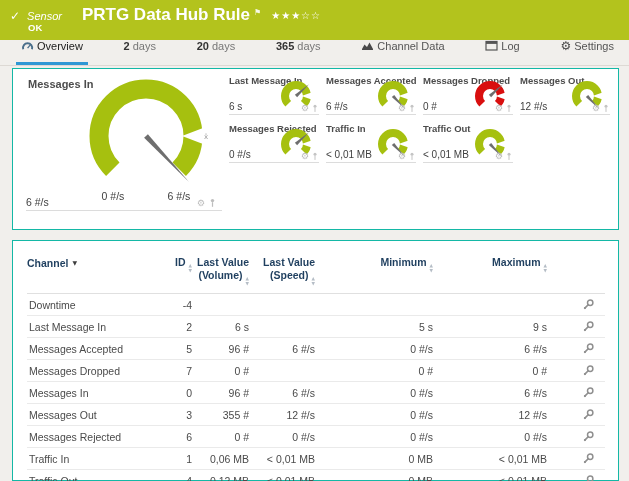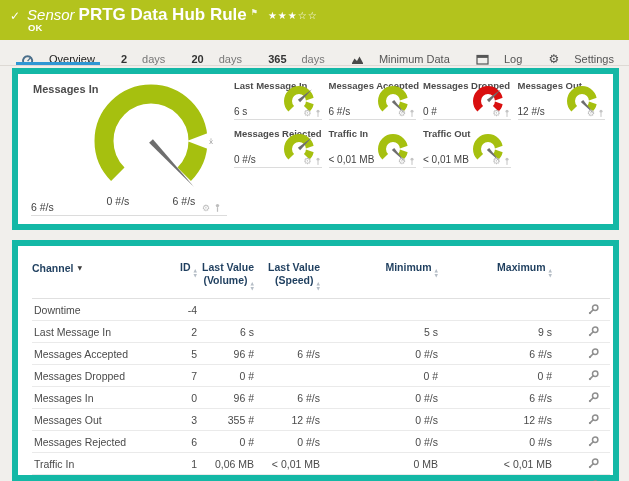--- a/index.html
+++ b/index.html
@@ -4,40 +4,40 @@
 <style>
   html,body{margin:0;padding:0;}
   .page{width:629px;height:481px;position:relative;background:#f1efec;
         font-family:"Liberation Sans",sans-serif;overflow:hidden;}
   .glyph{font-family:"DejaVu Sans",sans-serif;}
 
   
   .banner{height:40px;background:#b3c31d;color:#fff;position:relative;}
   .bline{position:absolute;left:10px;top:5px;display:flex;align-items:baseline;}
   .check{font-size:12px;font-weight:bold;margin-right:7px;}
-  .sensor-label{font-style:italic;font-size:15px;margin-right:4px;}
+  .sensor-label{font-style:italic;font-size:11px;margin-right:20px;}
   .sensor-title{font-weight:bold;font-size:17px;}
   .flag{font-size:8px;margin-left:4px;position:relative;top:-5px;opacity:.9;}
   .stars{font-size:10px;letter-spacing:1px;margin-left:10px;position:relative;top:-1px;}
   .ok{position:absolute;left:28px;top:22px;font-size:9.5px;font-weight:bold;}
 
   
   .tabbar{height:25px;display:flex;align-items:stretch;justify-content:space-between;
           padding:0 10px 0 16px;background:#f1efec;border-bottom:1px solid #ddd9d4;}
-  .tab{display:flex;align-items:flex-end;gap:15px;font-size:11px;color:#555;
+  .tab{display:flex;align-items:flex-start;gap:3px;font-size:11px;color:#555;
        position:relative;padding:0 5px;cursor:pointer;}
   .tab.active{color:#222;}
   .tab.active::after{content:"";position:absolute;left:0;right:0;bottom:0;height:3px;background:#2f97d4;}
   .tab .num{color:#333;font-weight:bold;}
   .tab .days{color:#777;}
   .ticon{display:inline-flex;align-items:center;}
   .gearglyph{font-size:12px;color:#4a4a4a;line-height:1;}
 
   
-  .panel{background:#fff;border:6px solid #14b8a6;box-sizing:border-box;position:absolute;}
+  .panel{background:#fff;border:1px solid #14b8a6;box-sizing:border-box;position:absolute;}
   .gauge-panel{left:12px;top:68px;width:607px;height:162px;display:flex;}
   .table-panel{left:12px;top:240px;width:607px;height:241px;padding:4px 14px 0 14px;}
 
   
   .main-block{width:212px;position:relative;flex:none;}
   .main-title{position:absolute;left:15px;top:9px;font-weight:bold;font-size:11px;color:#4c4c4c;}
   .main-svg{position:absolute;left:63px;top:5px;}
   .scale-min{position:absolute;left:80px;width:40px;top:121px;text-align:center;font-size:10.5px;color:#3f3f3f;}
   .scale-max{position:absolute;left:146px;width:40px;top:121px;text-align:center;font-size:10.5px;color:#3f3f3f;}
   .main-value{position:absolute;left:13px;top:127px;font-size:10.5px;color:#3f3f3f;}
@@ -109,21 +109,21 @@
     <div class="tab">
       <span class="num">365</span>
       <span class="days">days</span>
     </div>
     <div class="tab">
       <span class="ticon">
         <svg width="13" height="11" viewBox="0 0 13 11">
             <path d="M1 10 L1 9 L3.5 4.5 L6 7 L8.5 2.5 L12 9 L12 10 Z" fill="#4a4a4a"></path>
           </svg>
       </span>
-      <span>Minimum Data</span>
+      <span>Channel Data</span>
     </div>
     <div class="tab">
       <span class="ticon">
         <svg width="13" height="11" viewBox="0 0 13 11">
             <rect x="1" y="1.5" width="11" height="8.5" fill="none" stroke="#555" stroke-width="1.2"></rect>
             <rect x="1" y="1.5" width="11" height="2.4" fill="#555"></rect>
           </svg>
       </span>
       <span>Log</span>
     </div>

